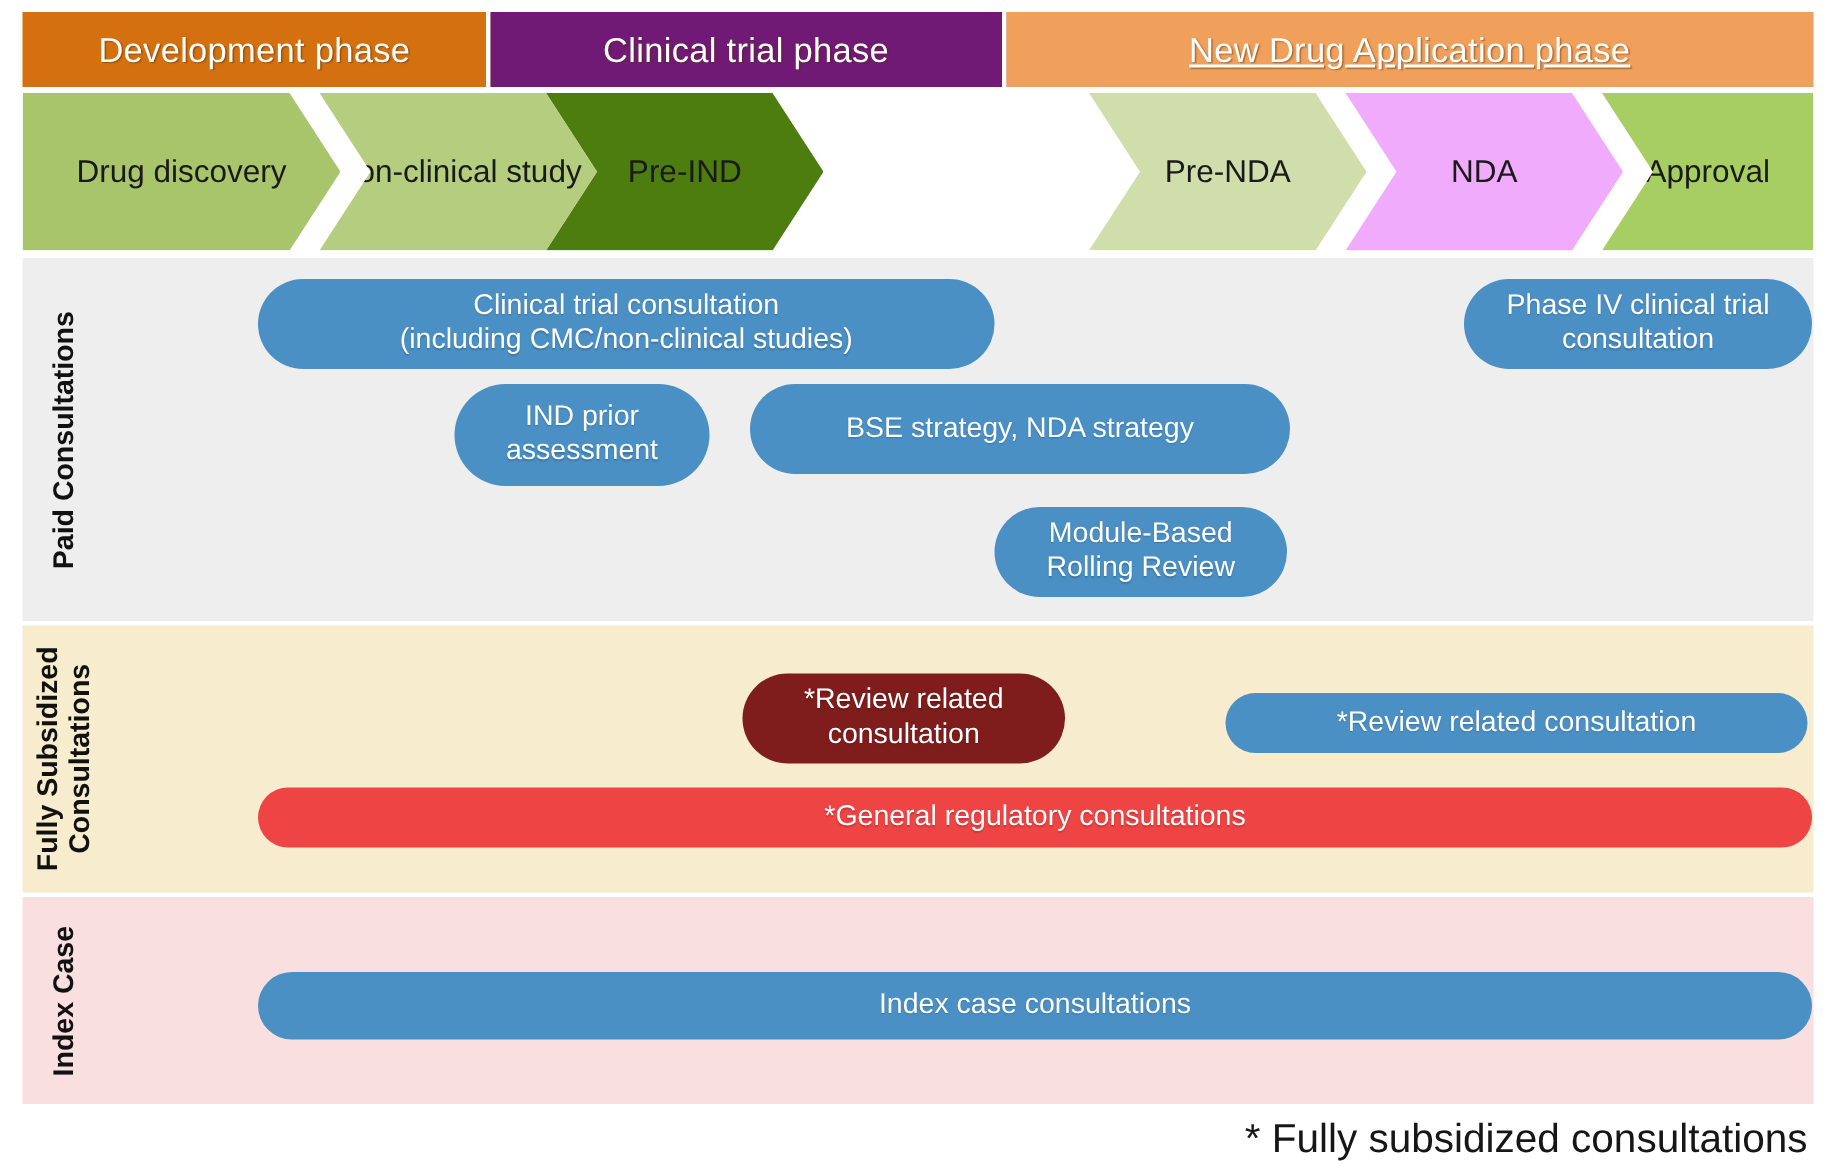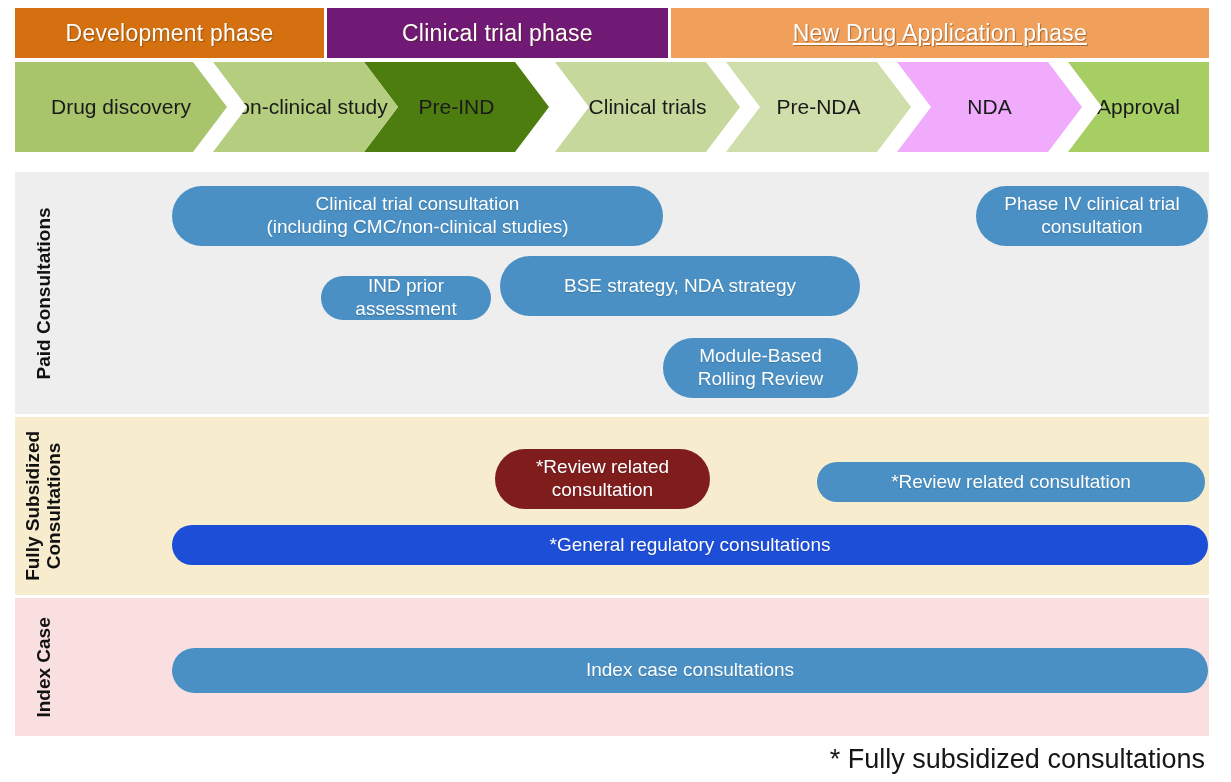--- a/index.html
+++ b/index.html
@@ -47,21 +47,21 @@
   .chevron-band {
     position: absolute;
     left: 15px;
     top: 62px;
     width: 1194px;
     height: 106px;
   }
   .chev {
     position: absolute;
     top: 0;
-    height: 90px;
+    height: 105px;
     display: flex;
     align-items: center;
     justify-content: center;
     text-align: center;
     color: #1a1a1a;
     font-size: 21px;
     line-height: 1.12;
     box-sizing: border-box;
     padding: 0 4px;
   }
@@ -144,23 +144,20 @@
   <div class="chevron-band">
       <div class="chev chev-first" style="background: rgb(169, 197, 108); left: 0px; width: 212px; z-index: 20;">
         <span>Drug discovery</span>
       </div>
       <div class="chev chev-mid" style="background: rgb(180, 205, 126); left: 198px; width: 185px; z-index: 19;">
         <span>Non-clinical study</span>
       </div>
       <div class="chev chev-mid" style="background: #4d7c0f; left: 349px; width: 185px; z-index: 18;">
         <span>Pre-IND</span>
       </div>
-      <div class="chev chev-mid" style="background: rgb(198, 216, 156); left: 540px; width: 185px; z-index: 17;">
-        <span>Clinical trials</span>
-      </div>
       <div class="chev chev-mid" style="background: rgb(207, 222, 171); left: 711px; width: 185px; z-index: 16;">
         <span>Pre-NDA</span>
       </div>
       <div class="chev chev-mid" style="background: #f0abfc; left: 882px; width: 185px; z-index: 15;">
         <span>NDA</span>
       </div>
       <div class="chev chev-last" style="background: rgb(167, 206, 98); left: 1053px; width: 141px; z-index: 14;">
         <span>Approval</span>
       </div>
     </div>
@@ -171,21 +168,21 @@
           <div class="rot">
             <div>Paid Consultations</div>
           </div>
         </div>
         <div class="pill" style="left: 157px; top: 14px; width: 491px; height: 60px; background: rgb(74, 144, 196);">
           <div>
             <div>Clinical trial consultation</div>
             <div>(including CMC/non-clinical studies)</div>
           </div>
         </div>
-        <div class="pill" style="left: 306px; top: 84px; width: 170px; height: 44px; background: rgb(74, 144, 196); margin-top: 20px;">
+        <div class="pill" style="left: 288px; top: 84px; width: 170px; height: 68px; background: rgb(74, 144, 196);">
           <div>
             <div>IND prior</div>
             <div>assessment</div>
           </div>
         </div>
         <div class="pill" style="left: 485px; top: 84px; width: 360px; height: 60px; background: rgb(74, 144, 196);">
           <div>
             <div>BSE strategy, NDA strategy</div>
           </div>
         </div>
@@ -213,21 +210,21 @@
           <div>
             <div>*Review related</div>
             <div>consultation</div>
           </div>
         </div>
         <div class="pill" style="left: 802px; top: 45px; width: 388px; height: 40px; background: rgb(74, 144, 196);">
           <div>
             <div>*Review related consultation</div>
           </div>
         </div>
-        <div class="pill" style="left: 157px; top: 108px; width: 1036px; height: 40px; background: #1d4ed8;">
+        <div class="pill" style="left: 157px; top: 108px; width: 1036px; height: 40px; background: #ef4444;">
           <div>
             <div>*General regulatory consultations</div>
           </div>
         </div>
       </div>
       <div class="lane" style="top: 598px; height: 138px; background: rgb(250, 223, 224);">
         <div class="lane-label">
           <div class="rot">
             <div>Index Case</div>
           </div>

